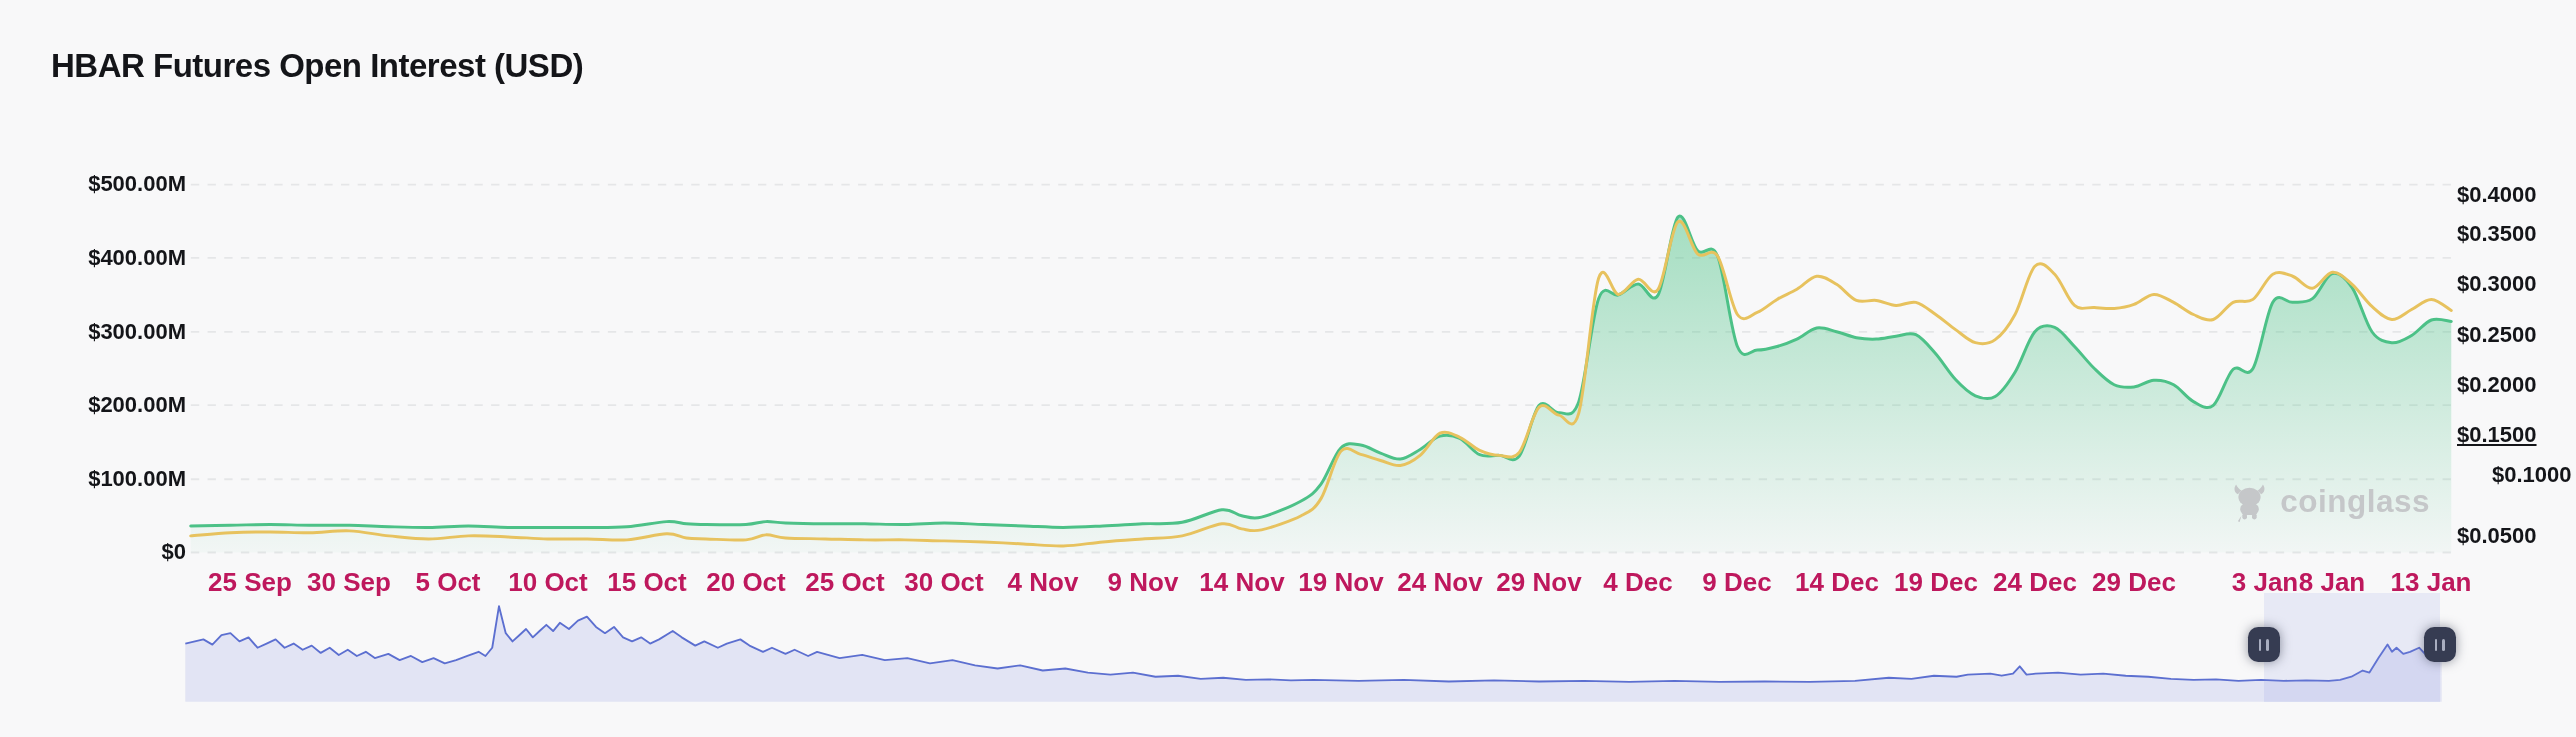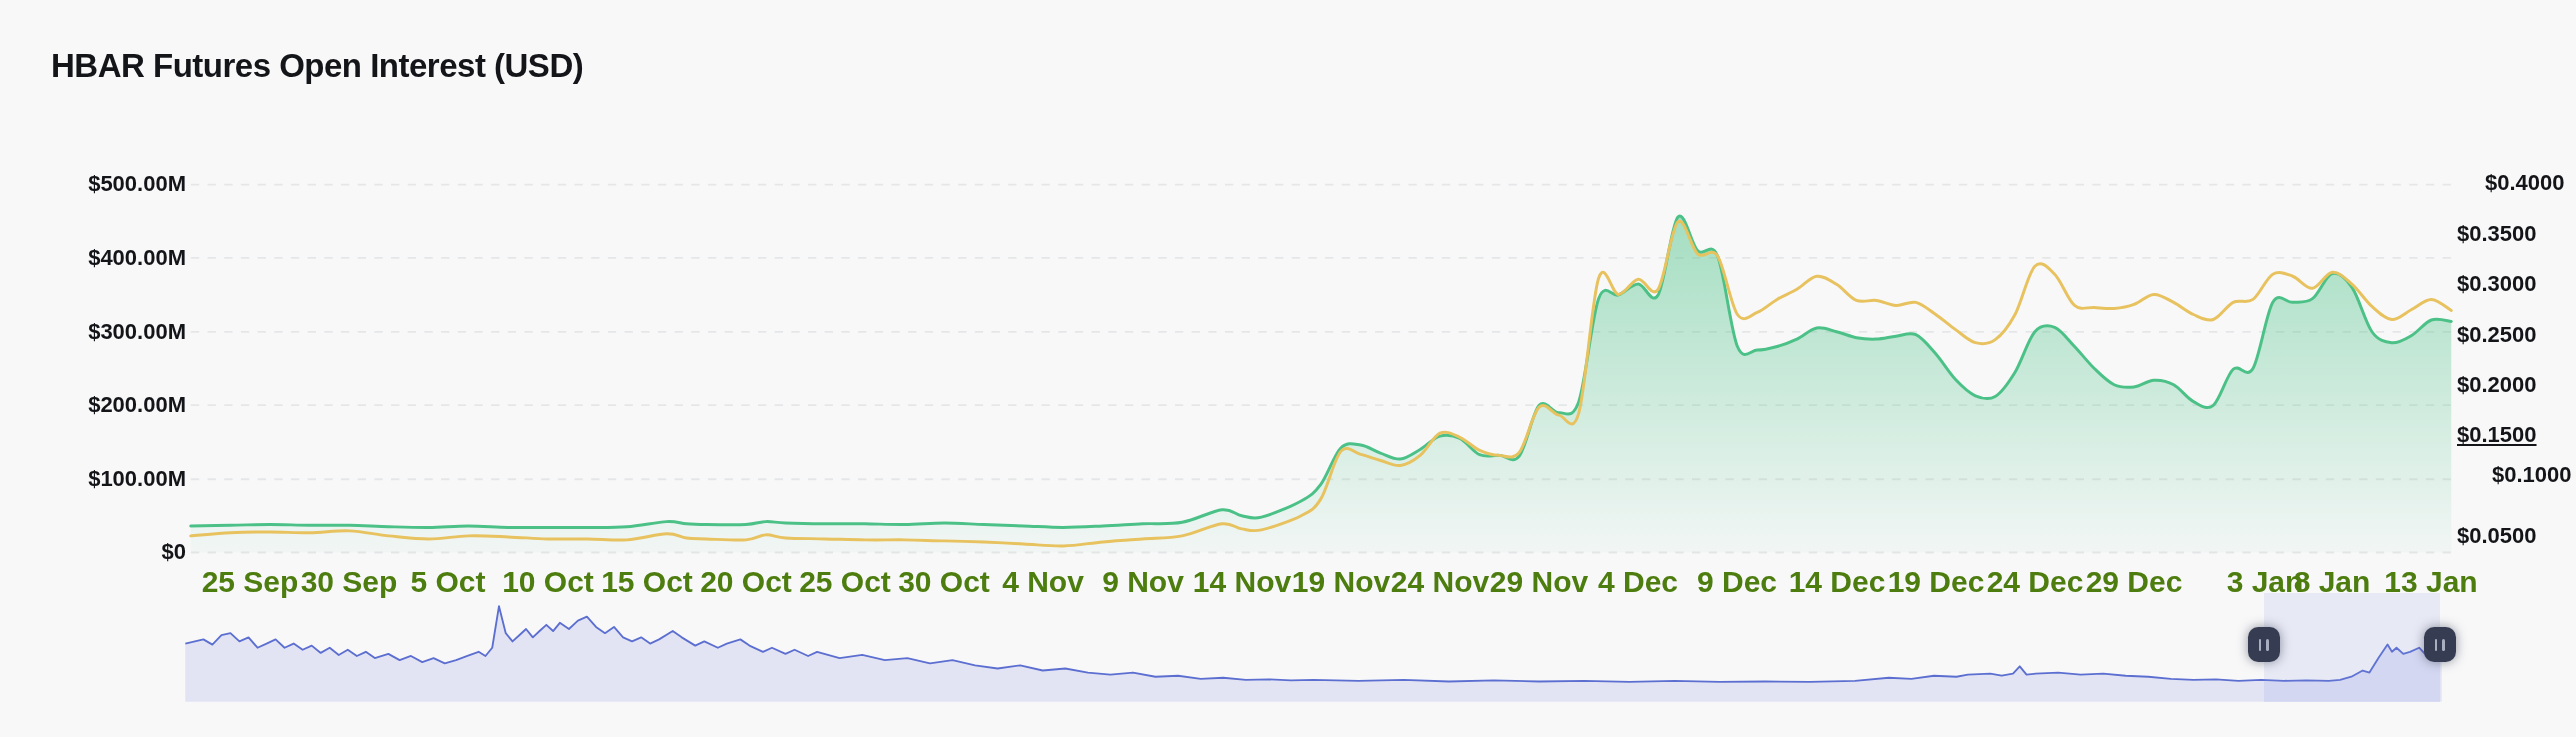--- a/index.html
+++ b/index.html
@@ -11,21 +11,21 @@
          letter-spacing:-0.5px;color:#141519;white-space:nowrap;margin-top:32px;}
   .legend{position:absolute;top:120px;left:1342px;transform:translateX(-50%);
           display:flex;align-items:center;gap:37px;}
   .legend-item{display:flex;align-items:center;gap:11px;cursor:pointer;}
   .swatch{width:22px;height:22px;border-radius:4.6px;display:inline-block;}
   .legend-label{font-size:23px;font-weight:500;color:#23252b;white-space:nowrap;}
   .ytick{position:absolute;font-size:22px;font-weight:600;color:#141519;
          line-height:26px;white-space:nowrap;}
   .ytick.left{width:156px;text-align:right;left:30px;}
   .ytick.right{left:2457px;text-align:left;}
-  .xtick{position:absolute;top:569px;font-size:30px;font-weight:600;color:#4d7c0f;
+  .xtick{position:absolute;top:569px;font-size:26px;font-weight:600;color:#be185d;
          line-height:26px;white-space:nowrap;transform:translateX(-50%);}
   .watermark{position:absolute;left:2228px;top:480px;display:flex;align-items:center;
              gap:9.3px;opacity:.95;}
   .watermark .wm-text{font-size:31.5px;font-weight:700;color:#c4c5c8;letter-spacing:0.5px;}
   .nav-band{position:absolute;left:2264px;top:593px;width:176px;height:109px;
             background:rgba(128,143,229,0.14);}
   .nav-handle{position:absolute;top:627px;width:31.5px;height:35px;border-radius:10.2px;
               background:#363c52;box-shadow:0 0 11px rgba(40,45,65,.5);
               display:flex;align-items:center;justify-content:center;gap:4.6px;cursor:ew-resize;}
   .nav-handle .bar{width:2.8px;height:12px;background:#a9aec0;border-radius:1.9px;}
@@ -66,21 +66,21 @@
 
   <div id="left-axis">
       <div class="ytick left" style="top: 171px;">$500.00M</div>
       <div class="ytick left" style="top: 245px;">$400.00M</div>
       <div class="ytick left" style="top: 319px;">$300.00M</div>
       <div class="ytick left" style="top: 392px;">$200.00M</div>
       <div class="ytick left" style="top: 466px;">$100.00M</div>
       <div class="ytick left" style="top: 539px;">$0</div>
     </div>
   <div id="right-axis">
-      <div class="ytick right" style="top: 170px; margin-left: 28px;">$0.4000</div>
+      <div class="ytick right" style="top: 182px;">$0.4000</div>
       <div class="ytick right" style="top: 221px;">$0.3500</div>
       <div class="ytick right" style="top: 271px;">$0.3000</div>
       <div class="ytick right" style="top: 322px;">$0.2500</div>
       <div class="ytick right" style="top: 372px;">$0.2000</div>
       <div class="ytick right" style="top: 422px; text-decoration: underline;">$0.1500</div>
       <div class="ytick right" style="top: 462px; margin-left: 35px;">$0.1000</div>
       <div class="ytick right" style="top: 523px;">$0.0500</div>
     </div>
   <div id="x-axis">
       <div class="xtick" style="left: 250px;">25 Sep</div>
@@ -101,20 +101,34 @@
       <div class="xtick" style="left: 1737px;">9 Dec</div>
       <div class="xtick" style="left: 1837px;">14 Dec</div>
       <div class="xtick" style="left: 1936px;">19 Dec</div>
       <div class="xtick" style="left: 2035px;">24 Dec</div>
       <div class="xtick" style="left: 2134px;">29 Dec</div>
       <div class="xtick" style="left: 2233px; margin-left: 32px;">3 Jan</div>
       <div class="xtick" style="left: 2332px;">8 Jan</div>
       <div class="xtick" style="left: 2431px;">13 Jan</div>
     </div>
 
+  <div class="watermark">
+    <svg width="43" height="43" viewBox="0 0 24 24">
+      <g fill="#c4c5c8">
+        <path d="M4.5 2.5 C3 4.5 3.5 7 5.5 8 L7.5 6 C6 5 5.2 3.8 4.5 2.5 Z"></path>
+        <path d="M19.5 2.5 C21 4.5 20.5 7 18.5 8 L16.5 6 C18 5 18.8 3.8 19.5 2.5 Z"></path>
+        <ellipse cx="12" cy="9.5" rx="6.2" ry="5.2"></ellipse>
+        <rect x="6.8" y="13" width="10.4" height="6.5" rx="3.2"></rect>
+        <rect x="8" y="18.5" width="2.6" height="3.5" rx="1.2"></rect>
+        <rect x="13.4" y="18.5" width="2.6" height="3.5" rx="1.2"></rect>
+        <path d="M7.5 20 L5.5 23 L6.5 23.5 Z"></path>
+      </g>
+    </svg>
+    <span class="wm-text">coinglass</span>
+  </div>
 
   <div class="nav-band"></div>
   <div class="nav-handle handle-left">
     <span class="bar"></span>
     <span class="bar"></span>
   </div>
   <div class="nav-handle handle-right">
     <span class="bar"></span>
     <span class="bar"></span>
   </div>

